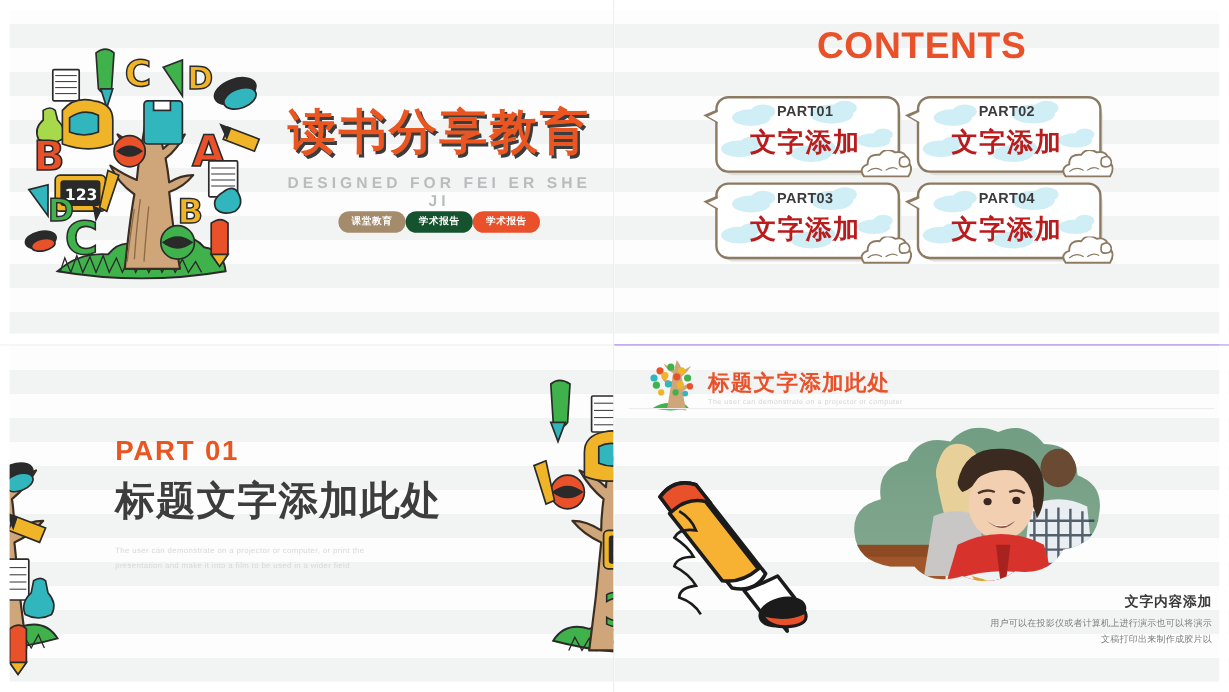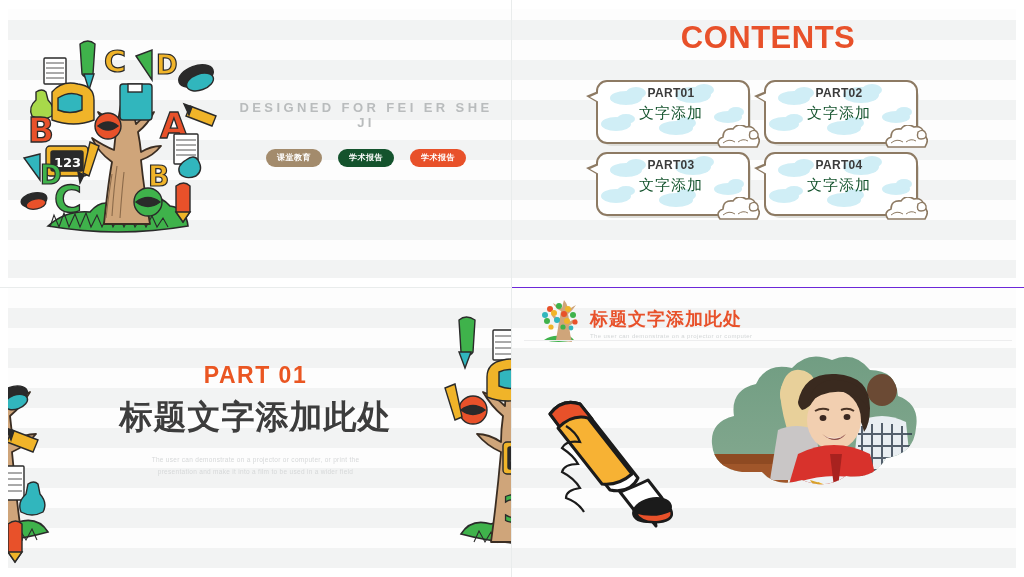--- a/index.html
+++ b/index.html
@@ -15,47 +15,47 @@
   .edge-b{position:absolute;left:0;right:0;bottom:0;height:9px;background:#ffffff;z-index:4;}
   .edge-l{position:absolute;top:0;bottom:0;left:0;width:8px;background:#ffffff;z-index:4;}
   .edge-r{position:absolute;top:0;bottom:0;right:0;width:8px;background:#ffffff;z-index:4;}
 
   
   .cover-tree{position:absolute;left:8px;top:34px;width:220px;height:224px;z-index:2;}
   .cover-text{position:absolute;left:228px;top:88px;width:276px;z-index:3;text-align:center;}
   .main-title{font-size:40px;font-weight:bold;color:#ea5622;letter-spacing:2px;line-height:1.12;
      text-shadow:2px 3px 0 #3c3c3c;font-family:"DejaVu Sans","Liberation Sans",sans-serif;margin:0;}
   .sub-title{margin-top:12px;font-size:13px;letter-spacing:3.4px;color:#b9bcbd;font-weight:bold;}
-  .btn-row{margin-top:19px;display:flex;justify-content:center;gap:16px;}
+  .btn-row{margin-top:1px;display:flex;justify-content:center;}
   .pill{border-radius:11px;padding:3px 11px 4px;font-size:8px;color:#fff;font-weight:bold;letter-spacing:.5px;white-space:nowrap;}
   .pill.brown{background:#a38b6c;}
   .pill.green{background:#14532d;}
   .pill.orange{background:#e8512a;}
 
   
   .contents-title{position:absolute;left:0;right:0;top:20px;text-align:center;font-size:31px;font-weight:bold;
      color:#e8512a;letter-spacing:.5px;z-index:3;font-family:"Liberation Sans",sans-serif;}
   .bubble-grid{position:absolute;left:84px;top:80px;width:348px;display:grid;grid-template-columns:168px 168px;grid-template-rows:72px 72px;z-index:3;}
   .bubble{position:relative;width:150px;height:60px;}
   .bubble .shadow{position:absolute;left:5px;top:6px;width:150px;height:60px;border-radius:11px;background:#dededa;}
   .bubble .body{position:absolute;left:0;top:0;width:150px;height:60px;border-radius:11px;background:#ffffff;
       border:2px solid #8d7a63;overflow:hidden;}
   .bubble .clouds{position:absolute;inset:0;opacity:.55;}
   .bubble .tail{position:absolute;left:-10px;top:11px;width:0;height:0;
       border-top:5px solid transparent;border-bottom:7px solid transparent;border-right:12px solid #8d7a63;}
   .bubble .tail-in{position:absolute;left:-6px;top:13px;width:0;height:0;
       border-top:4px solid transparent;border-bottom:5px solid transparent;border-right:9px solid #fff;}
   .bubble .part{position:absolute;left:0;right:0;top:6px;text-align:center;font-size:12px;font-weight:bold;color:#3b3b3b;letter-spacing:.3px;z-index:3;}
-  .bubble .cn{position:absolute;left:0;right:0;top:24px;text-align:center;font-size:15px;font-weight:normal;color:#14532d;letter-spacing:1px;z-index:3;}
+  .bubble .cn{position:absolute;left:0;right:0;top:24px;text-align:center;font-size:22px;font-weight:bold;color:#b91c1c;letter-spacing:1px;z-index:3;}
   .bubble .puff{position:absolute;right:-14px;bottom:-13px;z-index:4;}
 
   
   .p3-left{position:absolute;left:-54px;top:20px;width:180px;height:268px;z-index:2;}
   .p3-right{position:absolute;right:-60px;top:18px;width:190px;height:270px;z-index:2;transform:scaleX(-1);}
-  .p3-center{position:absolute;left:96px;right:96px;top:74px;text-align:center;z-index:3;}
+  .p3-center{position:absolute;left:96px;right:96px;top:74px;z-index:3;}
   .part-label{font-size:23px;font-weight:bold;color:#ea5622;letter-spacing:1.5px;}
   .part-head{margin-top:6px;font-size:33px;font-weight:bold;color:#3d3d3d;letter-spacing:1px;
       font-family:"DejaVu Sans","Liberation Sans",sans-serif;}
   .part-desc{margin-top:14px;font-size:6.5px;line-height:1.85;color:#d6d8d9;letter-spacing:.3px;}
 
   
   .s4-head{position:absolute;left:24px;top:12px;display:flex;align-items:center;gap:8px;z-index:3;}
   .s4-logo{width:46px;height:46px;}
   .s4-h-text .h-cn{font-size:18px;font-weight:bold;color:#e8512a;letter-spacing:1px;
      font-family:"DejaVu Sans","Liberation Sans",sans-serif;}
@@ -119,20 +119,21 @@
         <text x="140" y="152" font-size="28" font-weight="bold" fill="#f0b429" stroke-width="1.2" font-family="DejaVu Sans">B</text>
         <path d="M178 126 q8 -6 12 0 q6 10 -2 16 q-10 4 -16 -2 q-4 -8 6 -14z" fill="#31b6bd"></path>
         <circle cx="140" cy="168" r="14" fill="#3fb24b"></circle>
         <path d="M128 168 q12 -9 24 0 q-12 9 -24 0z" fill="#2a2a2a"></path>
         <path d="M168 152 q8 -6 14 0 l0 26 l-7 10 l-7 -10 z" fill="#e8512a"></path>
         <path d="M168 178 l7 10 l7 -10 z" fill="#f0b429"></path>
       </g>
     </svg>
 
     <div class="cover-text">
+      <div class="main-title">读书分享教育</div>
       <div class="sub-title">DESIGNED FOR FEI ER SHE JI</div>
       <div class="btn-row">
         <span class="pill brown">课堂教育</span>
         <span class="pill green">学术报告</span>
         <span class="pill orange">学术报告</span>
       </div>
     </div>
     <div class="edge-t"></div>
     <div class="edge-b"></div>
     <div class="edge-l"></div>
@@ -425,17 +426,24 @@
       </g>
       <g stroke="#1b1b1b" stroke-width="2.2" fill="none">
         <path d="M38 42 q10 6 14 16 q-14 -2 -18 6 q12 8 16 16 q-14 0 -16 8 q12 6 18 16 q-14 2 -14 10 q12 4 18 14"></path>
       </g>
       <g transform="translate(106,112)" stroke="#1b1b1b" stroke-width="2.6" stroke-linejoin="round">
         <ellipse cx="18" cy="14" rx="19" ry="11" fill="#1b1b1b" transform="rotate(-14 18 14)"></ellipse>
         <path d="M1 16 q6 12 24 10 q16 -2 12 -12 q-16 8 -36 2z" fill="#e8512a"></path>
       </g>
     </svg>
 
+    <div class="s4-text">
+      <div class="t-h">文字内容添加</div>
+      <div class="t-b">
+        <div>用户可以在投影仪或者计算机上进行演示也可以将演示</div>
+        <div>文稿打印出来制作成胶片以</div>
+      </div>
+    </div>
     <div class="edge-b"></div>
     <div class="edge-r"></div>
   </div>
 
 </div>
 
 </body></html>

